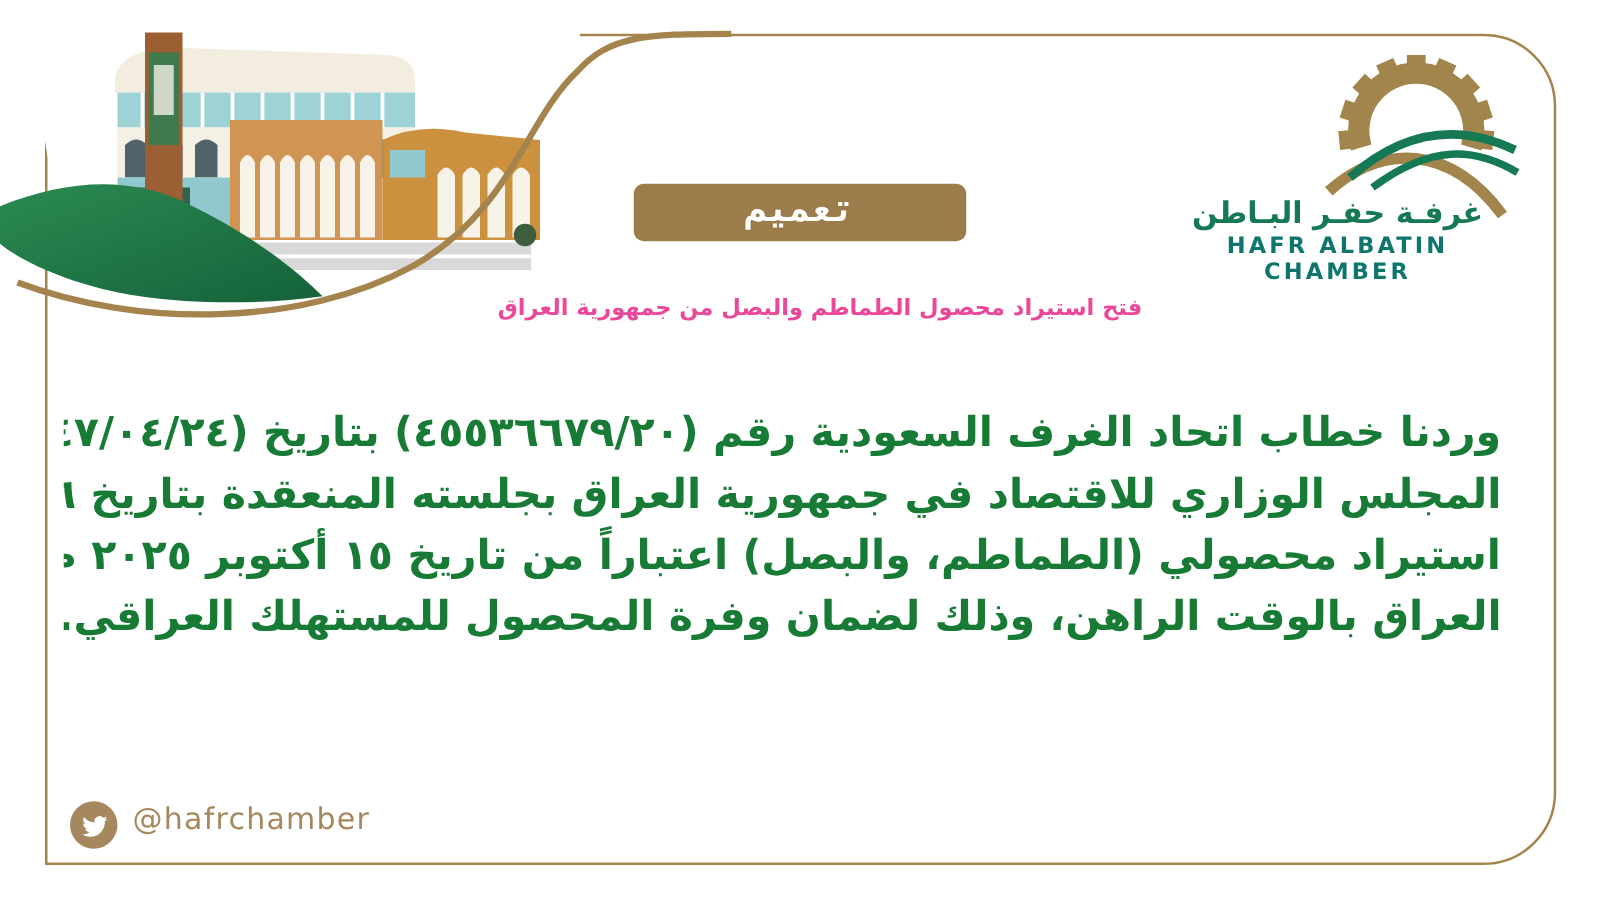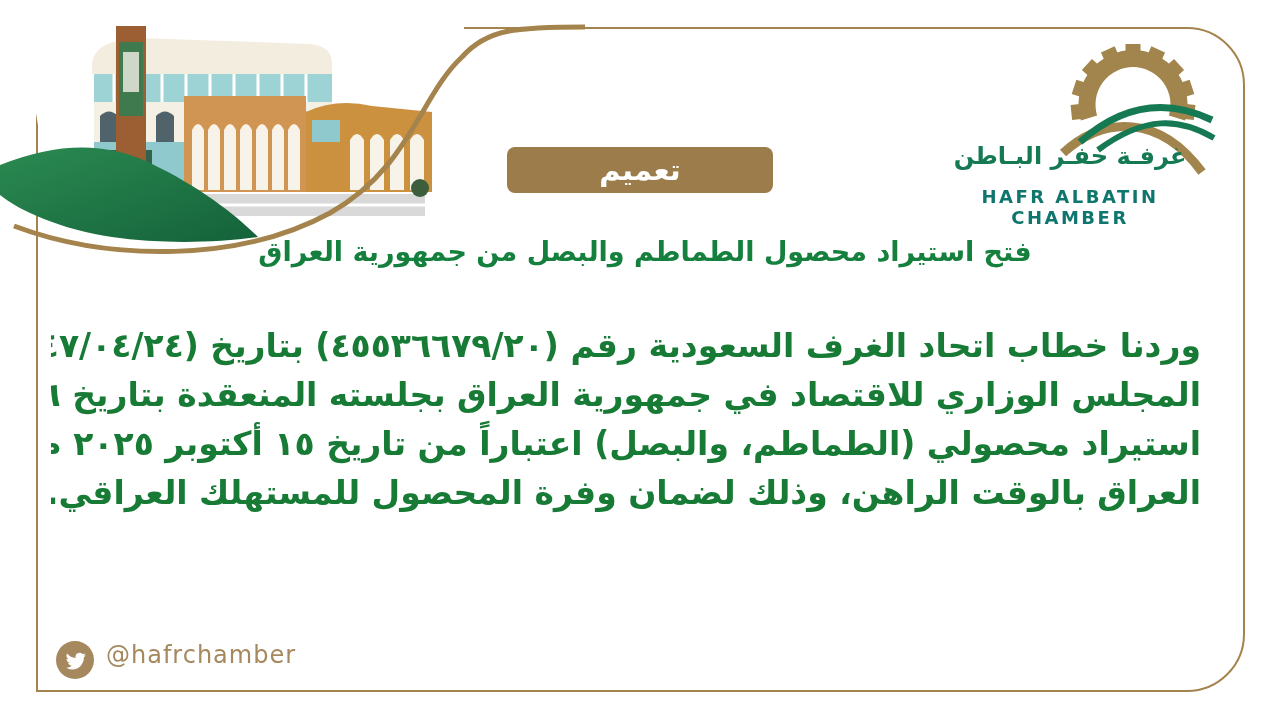--- a/index.html
+++ b/index.html
@@ -7,32 +7,32 @@
        font-family:"DejaVu Sans",sans-serif;}
   
   .frame{position:absolute;left:36px;top:27px;width:1205px;height:661px;
          border:2px solid #a5834c;border-radius:0 58px 58px 0;z-index:1;}
   
   .building-svg{position:absolute;left:0;top:0;z-index:3;}
   .swoosh-svg{position:absolute;left:0;top:0;z-index:4;pointer-events:none;}
   
   .logo{position:absolute;left:920px;top:30px;width:300px;height:180px;z-index:5;}
   .logo svg{position:absolute;left:0;top:0;}
-  .logo-ar{position:absolute;top:112px;left:0;width:300px;text-align:center;
+  .logo-ar{position:absolute;top:126px;left:0;width:300px;text-align:center;
            direction:rtl;color:#157953;font-weight:bold;font-size:24px;line-height:28px;}
   .logo-en{position:absolute;top:156px;left:0;width:300px;text-align:center;
            color:#0f766e;font-weight:bold;font-size:18px;letter-spacing:2.5px;}
   
   .badge{position:absolute;top:147px;left:50%;transform:translateX(-50%);
          width:266px;height:46px;background:#9b7c4a;border-radius:8px;
          color:#ffffff;font-size:29px;font-weight:bold;text-align:center;
-         line-height:46px;direction:rtl;z-index:5;}
+         line-height:46px;direction:rtl;z-index:5;font-family:Liberation Mono, monospace;}
   
-  .title{position:absolute;top:236px;left:70px;width:1150px;text-align:center;
-         direction:rtl;color:#15803d;font-size:27px;font-weight:bold;z-index:5;}
+  .title{position:absolute;top:236px;left:81px;width:1150px;text-align:center;
+         direction:rtl;color:#ec4899;font-size:18px;font-weight:bold;z-index:5;}
   
   .body-text{position:absolute;top:321px;left:51px;width:1150px;z-index:5;
              direction:rtl;color:#177b36;font-weight:bold;font-size:33px;}
   .body-line{height:49px;line-height:49px;text-align:justify;text-align-last:justify;
              overflow:hidden;white-space:nowrap;}
   .body-line.last{text-align:left;text-align-last:right;}
   
   .footer{position:absolute;left:56px;top:641px;display:flex;align-items:flex-start;
           gap:12px;z-index:5;}
   .tw-circle{width:38px;height:38px;border-radius:50%;background:#a6885e;

